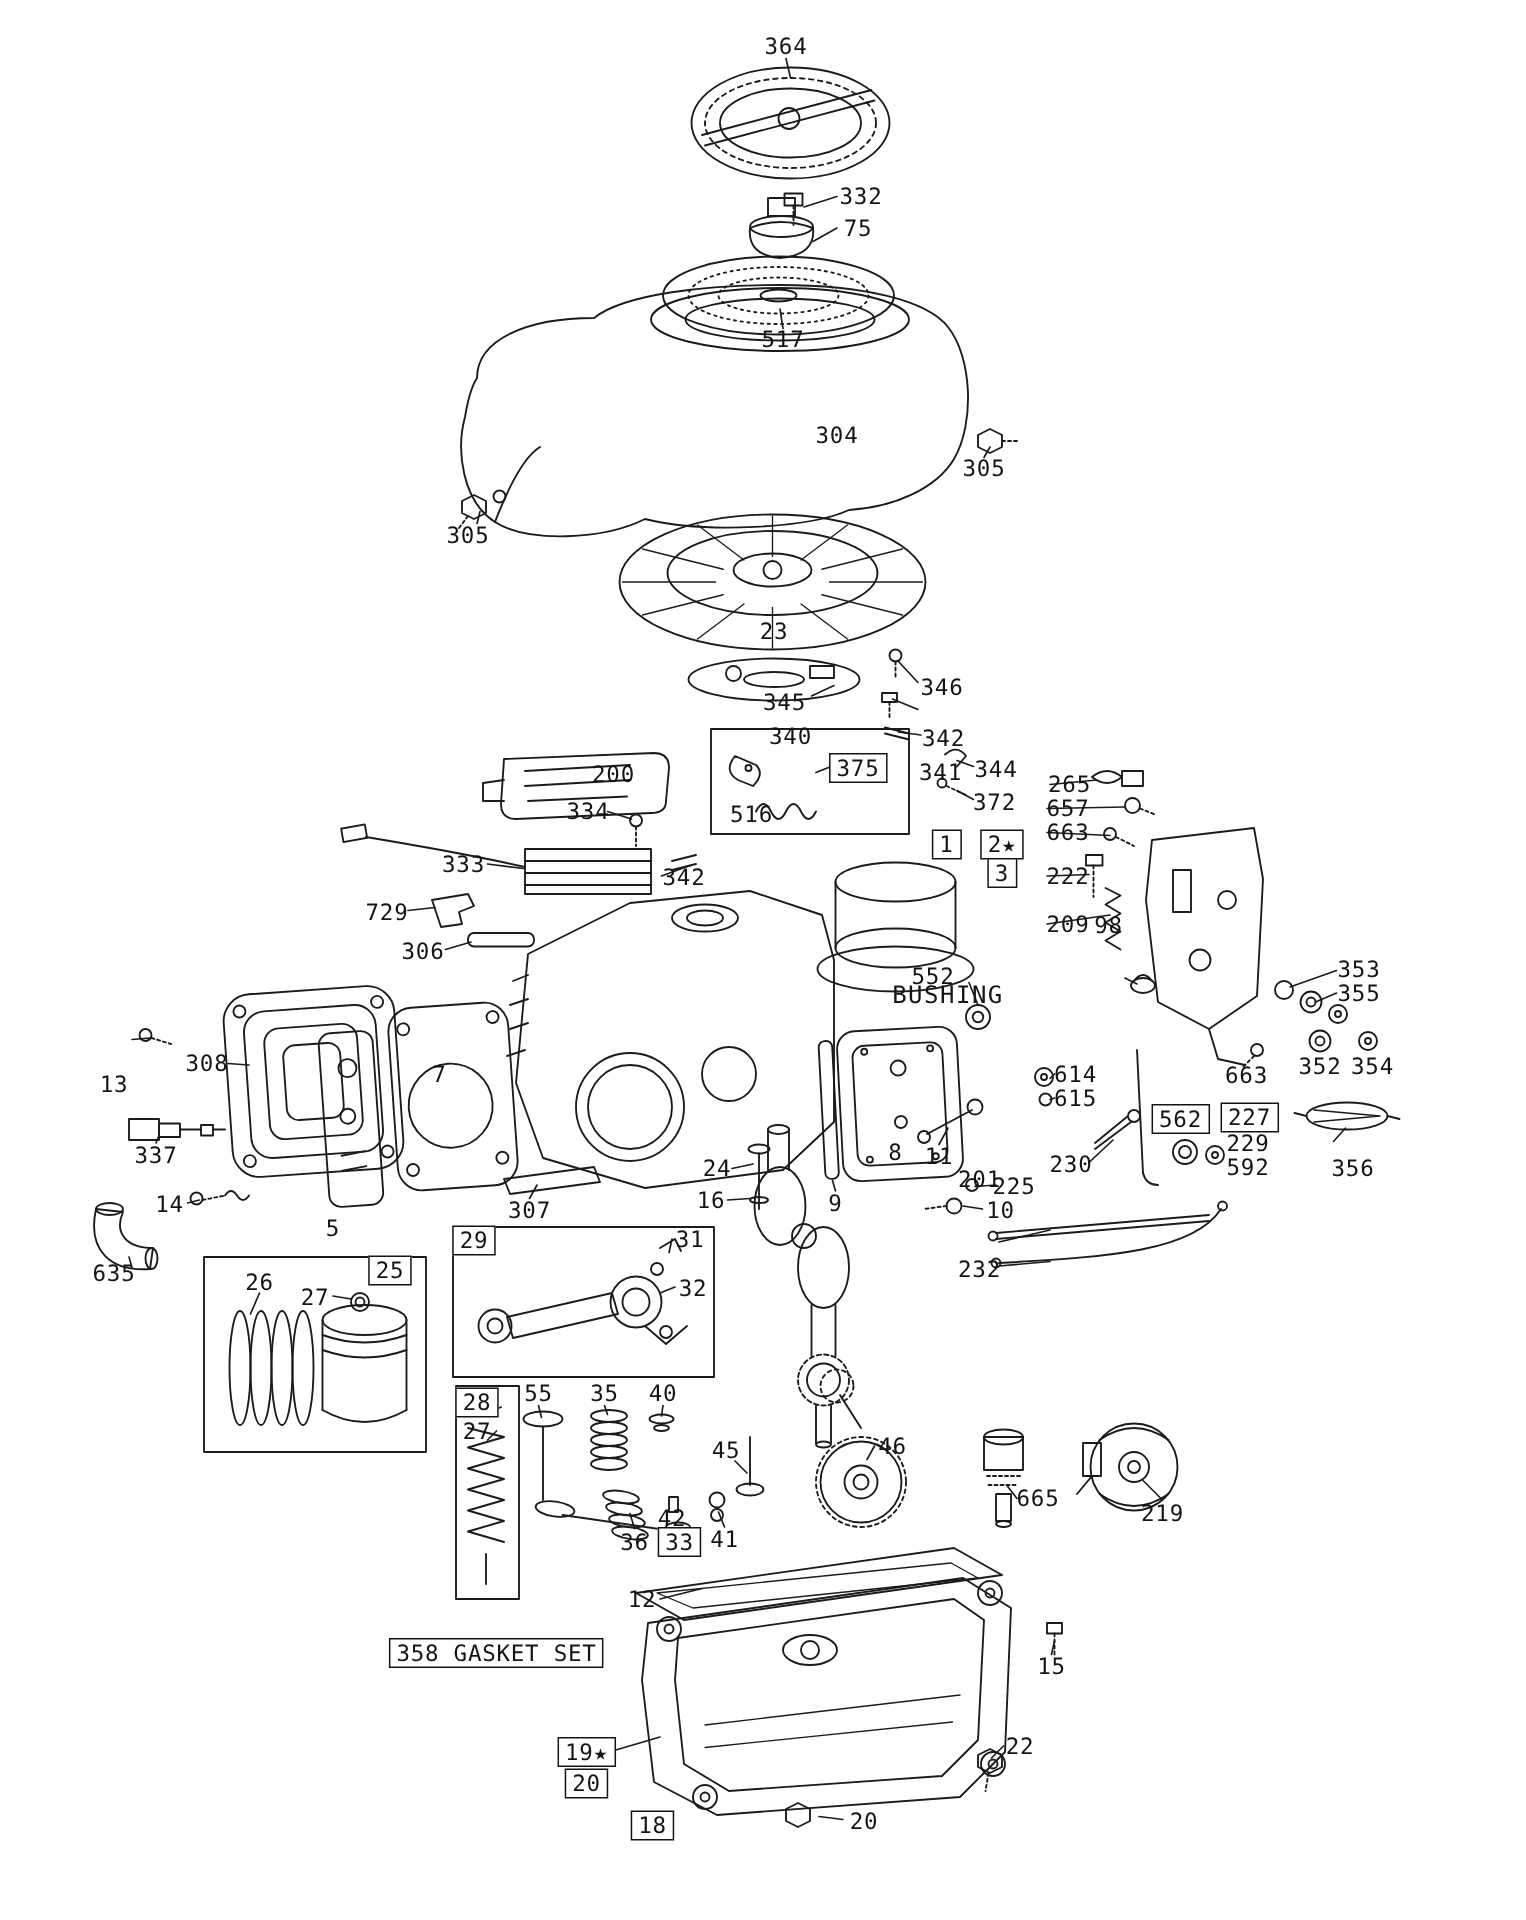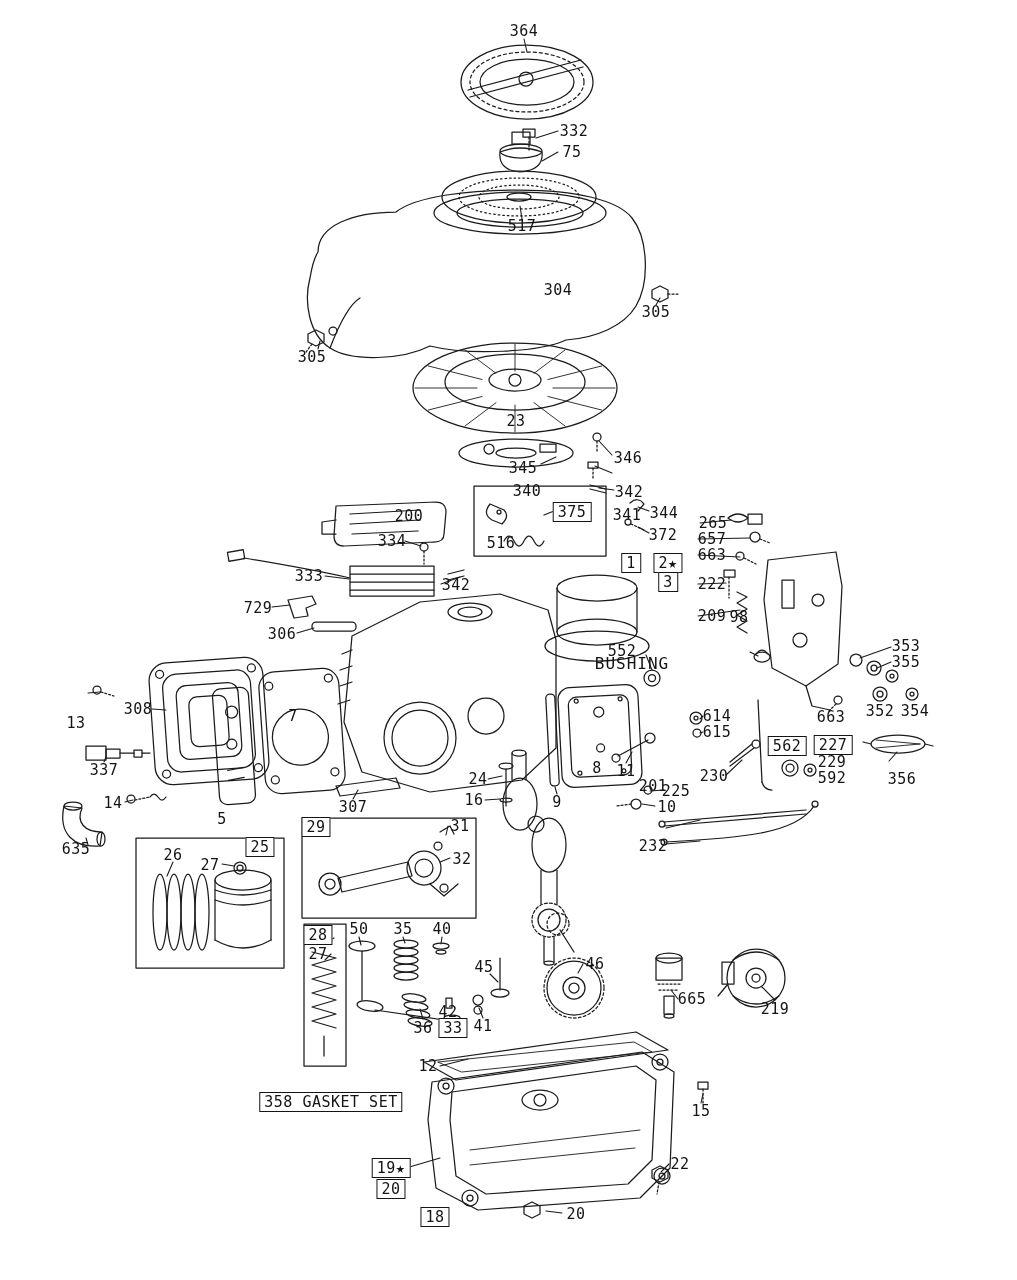--- a/index.html
+++ b/index.html
@@ -582,21 +582,21 @@
       <span class="part-label" style="left: 557px; top: 802px;">9</span>
       <span class="part-label" style="left: 597px; top: 768px;">8</span>
       <span class="part-label" style="left: 626px; top: 771px;">11</span>
       <span class="part-label" style="left: 173px; top: 855px;">26</span>
       <span class="part-label boxed" style="left: 260px; top: 847px;">25</span>
       <span class="part-label" style="left: 210px; top: 865px;">27</span>
       <span class="part-label boxed" style="left: 316px; top: 827px;">29</span>
       <span class="part-label" style="left: 460px; top: 826px;">31</span>
       <span class="part-label" style="left: 462px; top: 859px;">32</span>
       <span class="part-label boxed" style="left: 318px; top: 935px;">28</span>
-      <span class="part-label" style="left: 359px; top: 929px;">50</span>
+      <span class="part-label" style="left: 359px; top: 929px;">55</span>
       <span class="part-label" style="left: 403px; top: 929px;">35</span>
       <span class="part-label" style="left: 442px; top: 929px;">40</span>
       <span class="part-label" style="left: 318px; top: 954px;">27</span>
       <span class="part-label" style="left: 484px; top: 967px;">45</span>
       <span class="part-label" style="left: 595px; top: 964px;">46</span>
       <span class="part-label" style="left: 423px; top: 1028px;">36</span>
       <span class="part-label" style="left: 448px; top: 1012px; text-align: center;">42</span>
       <span class="part-label boxed" style="left: 453px; top: 1028px;">33</span>
       <span class="part-label" style="left: 483px; top: 1026px;">41</span>
       <span class="part-label" style="left: 692px; top: 999px;">665</span>

